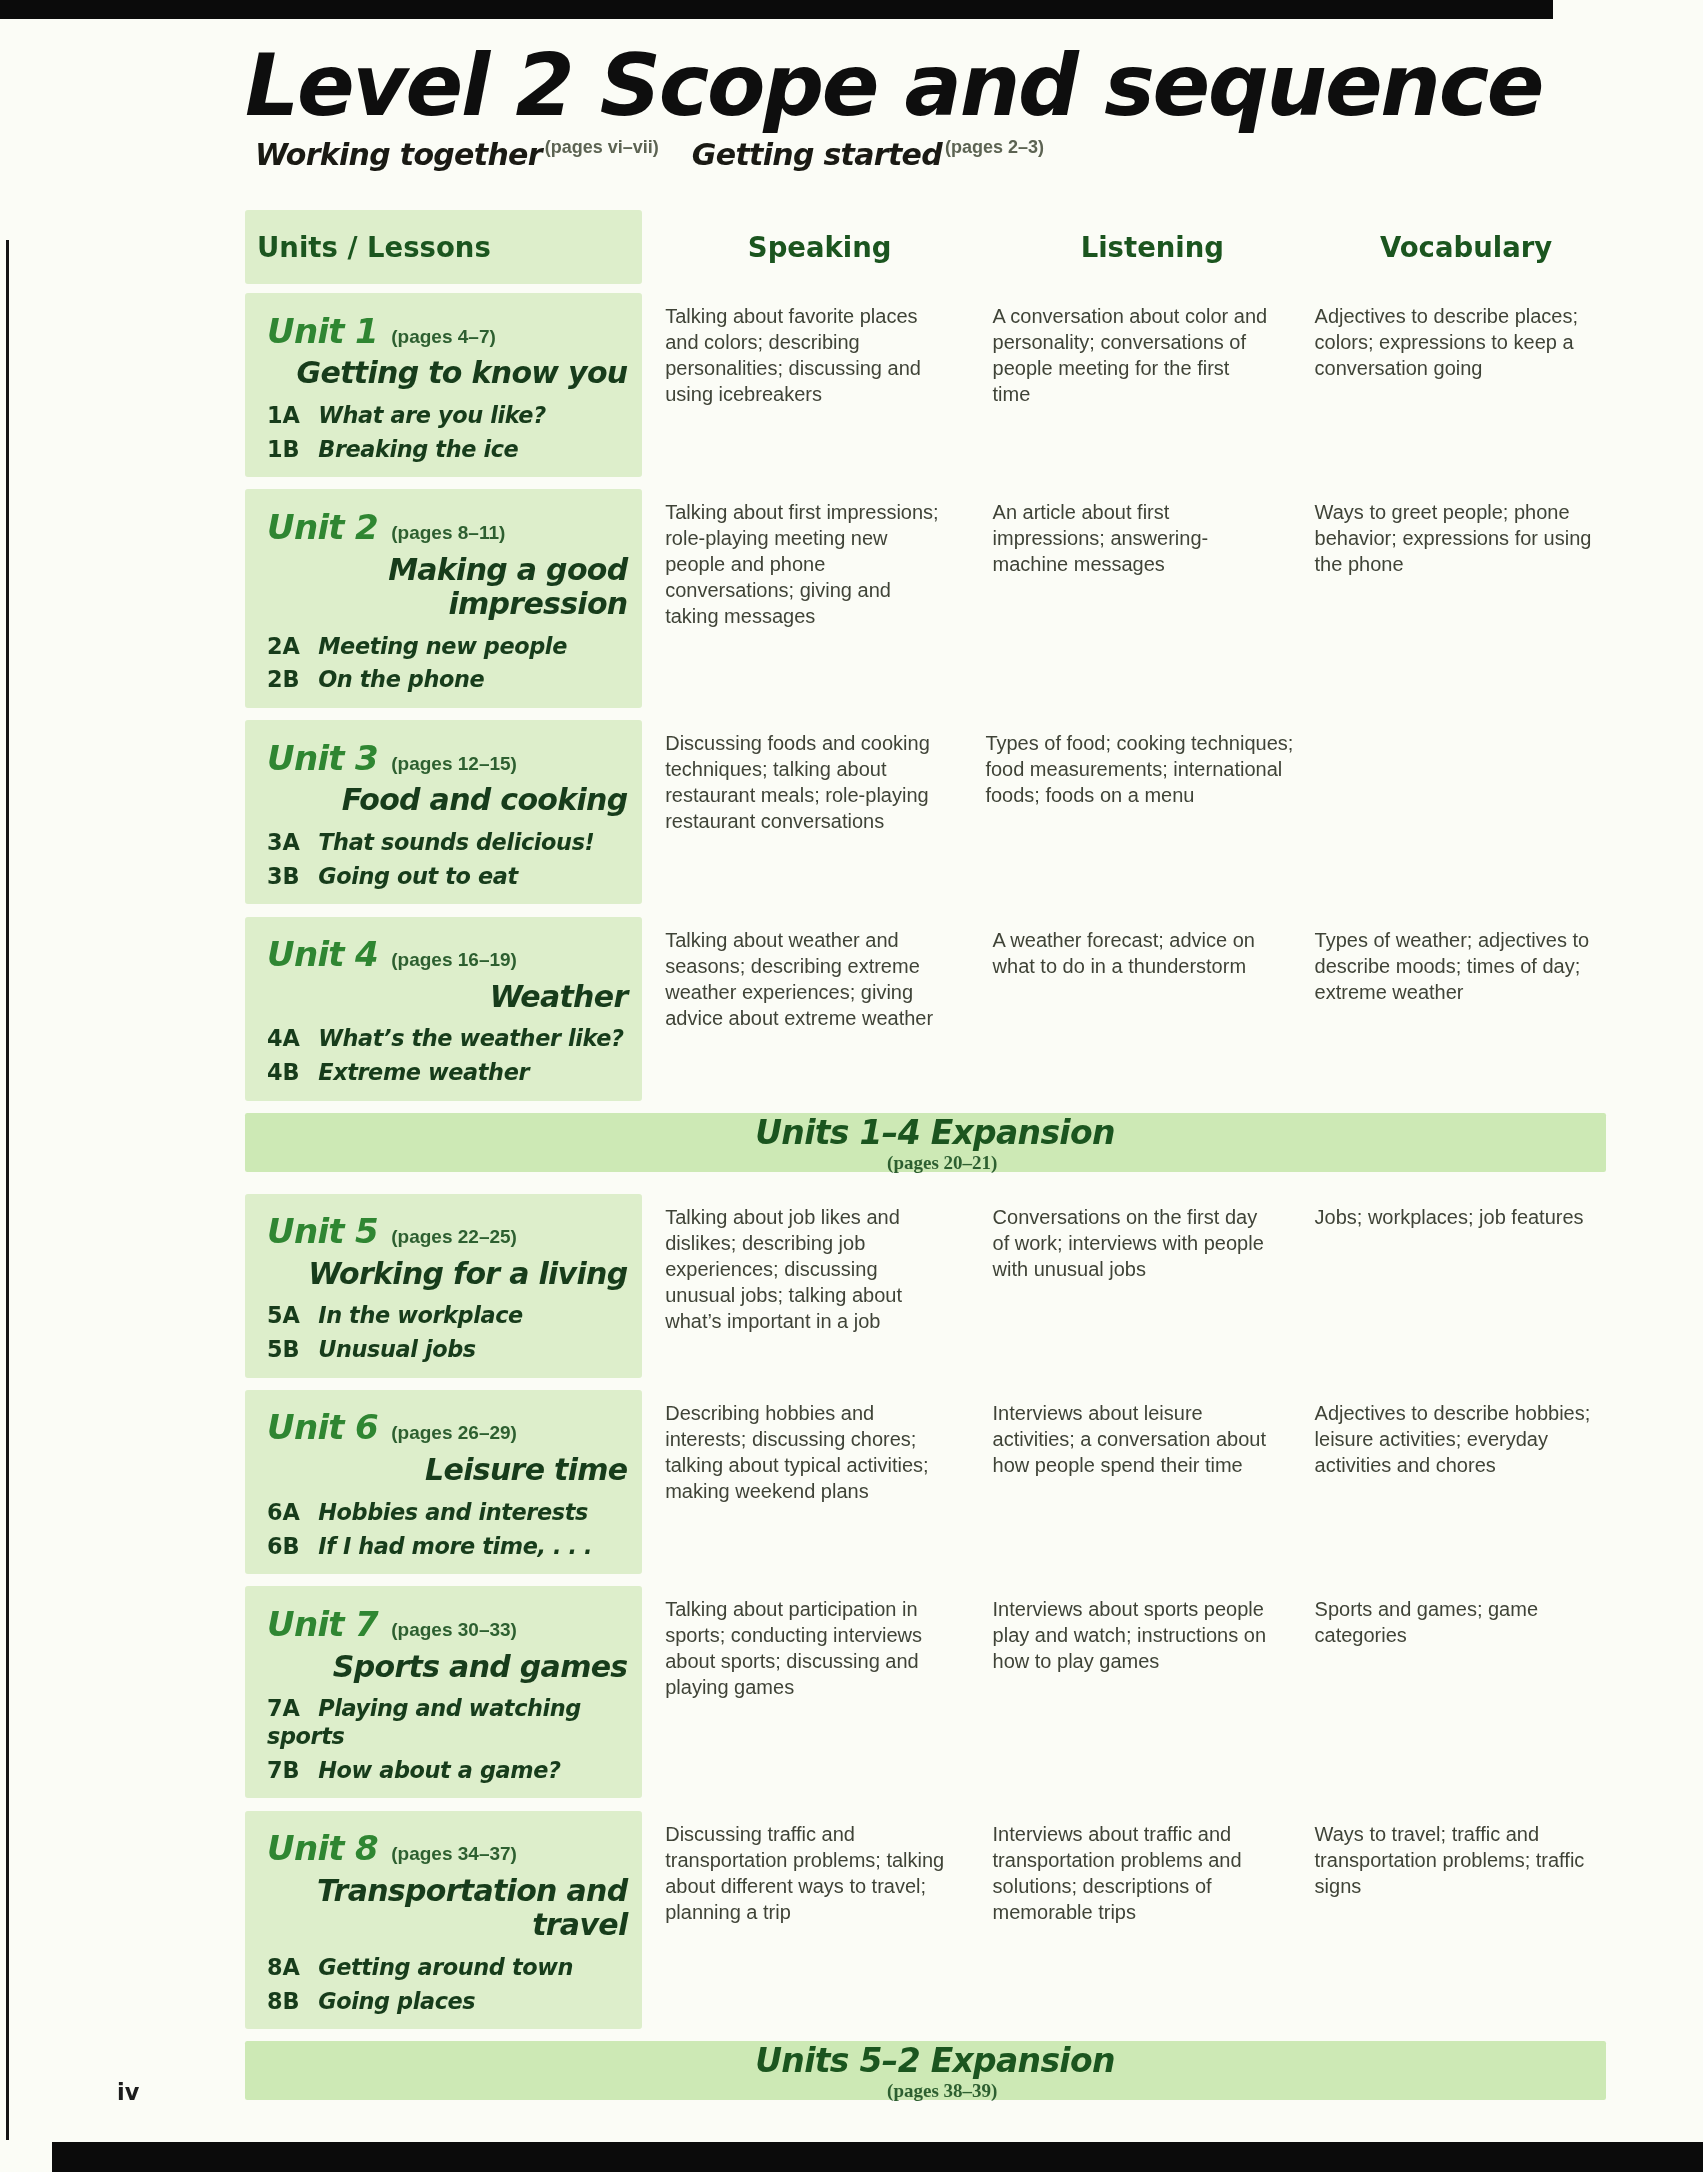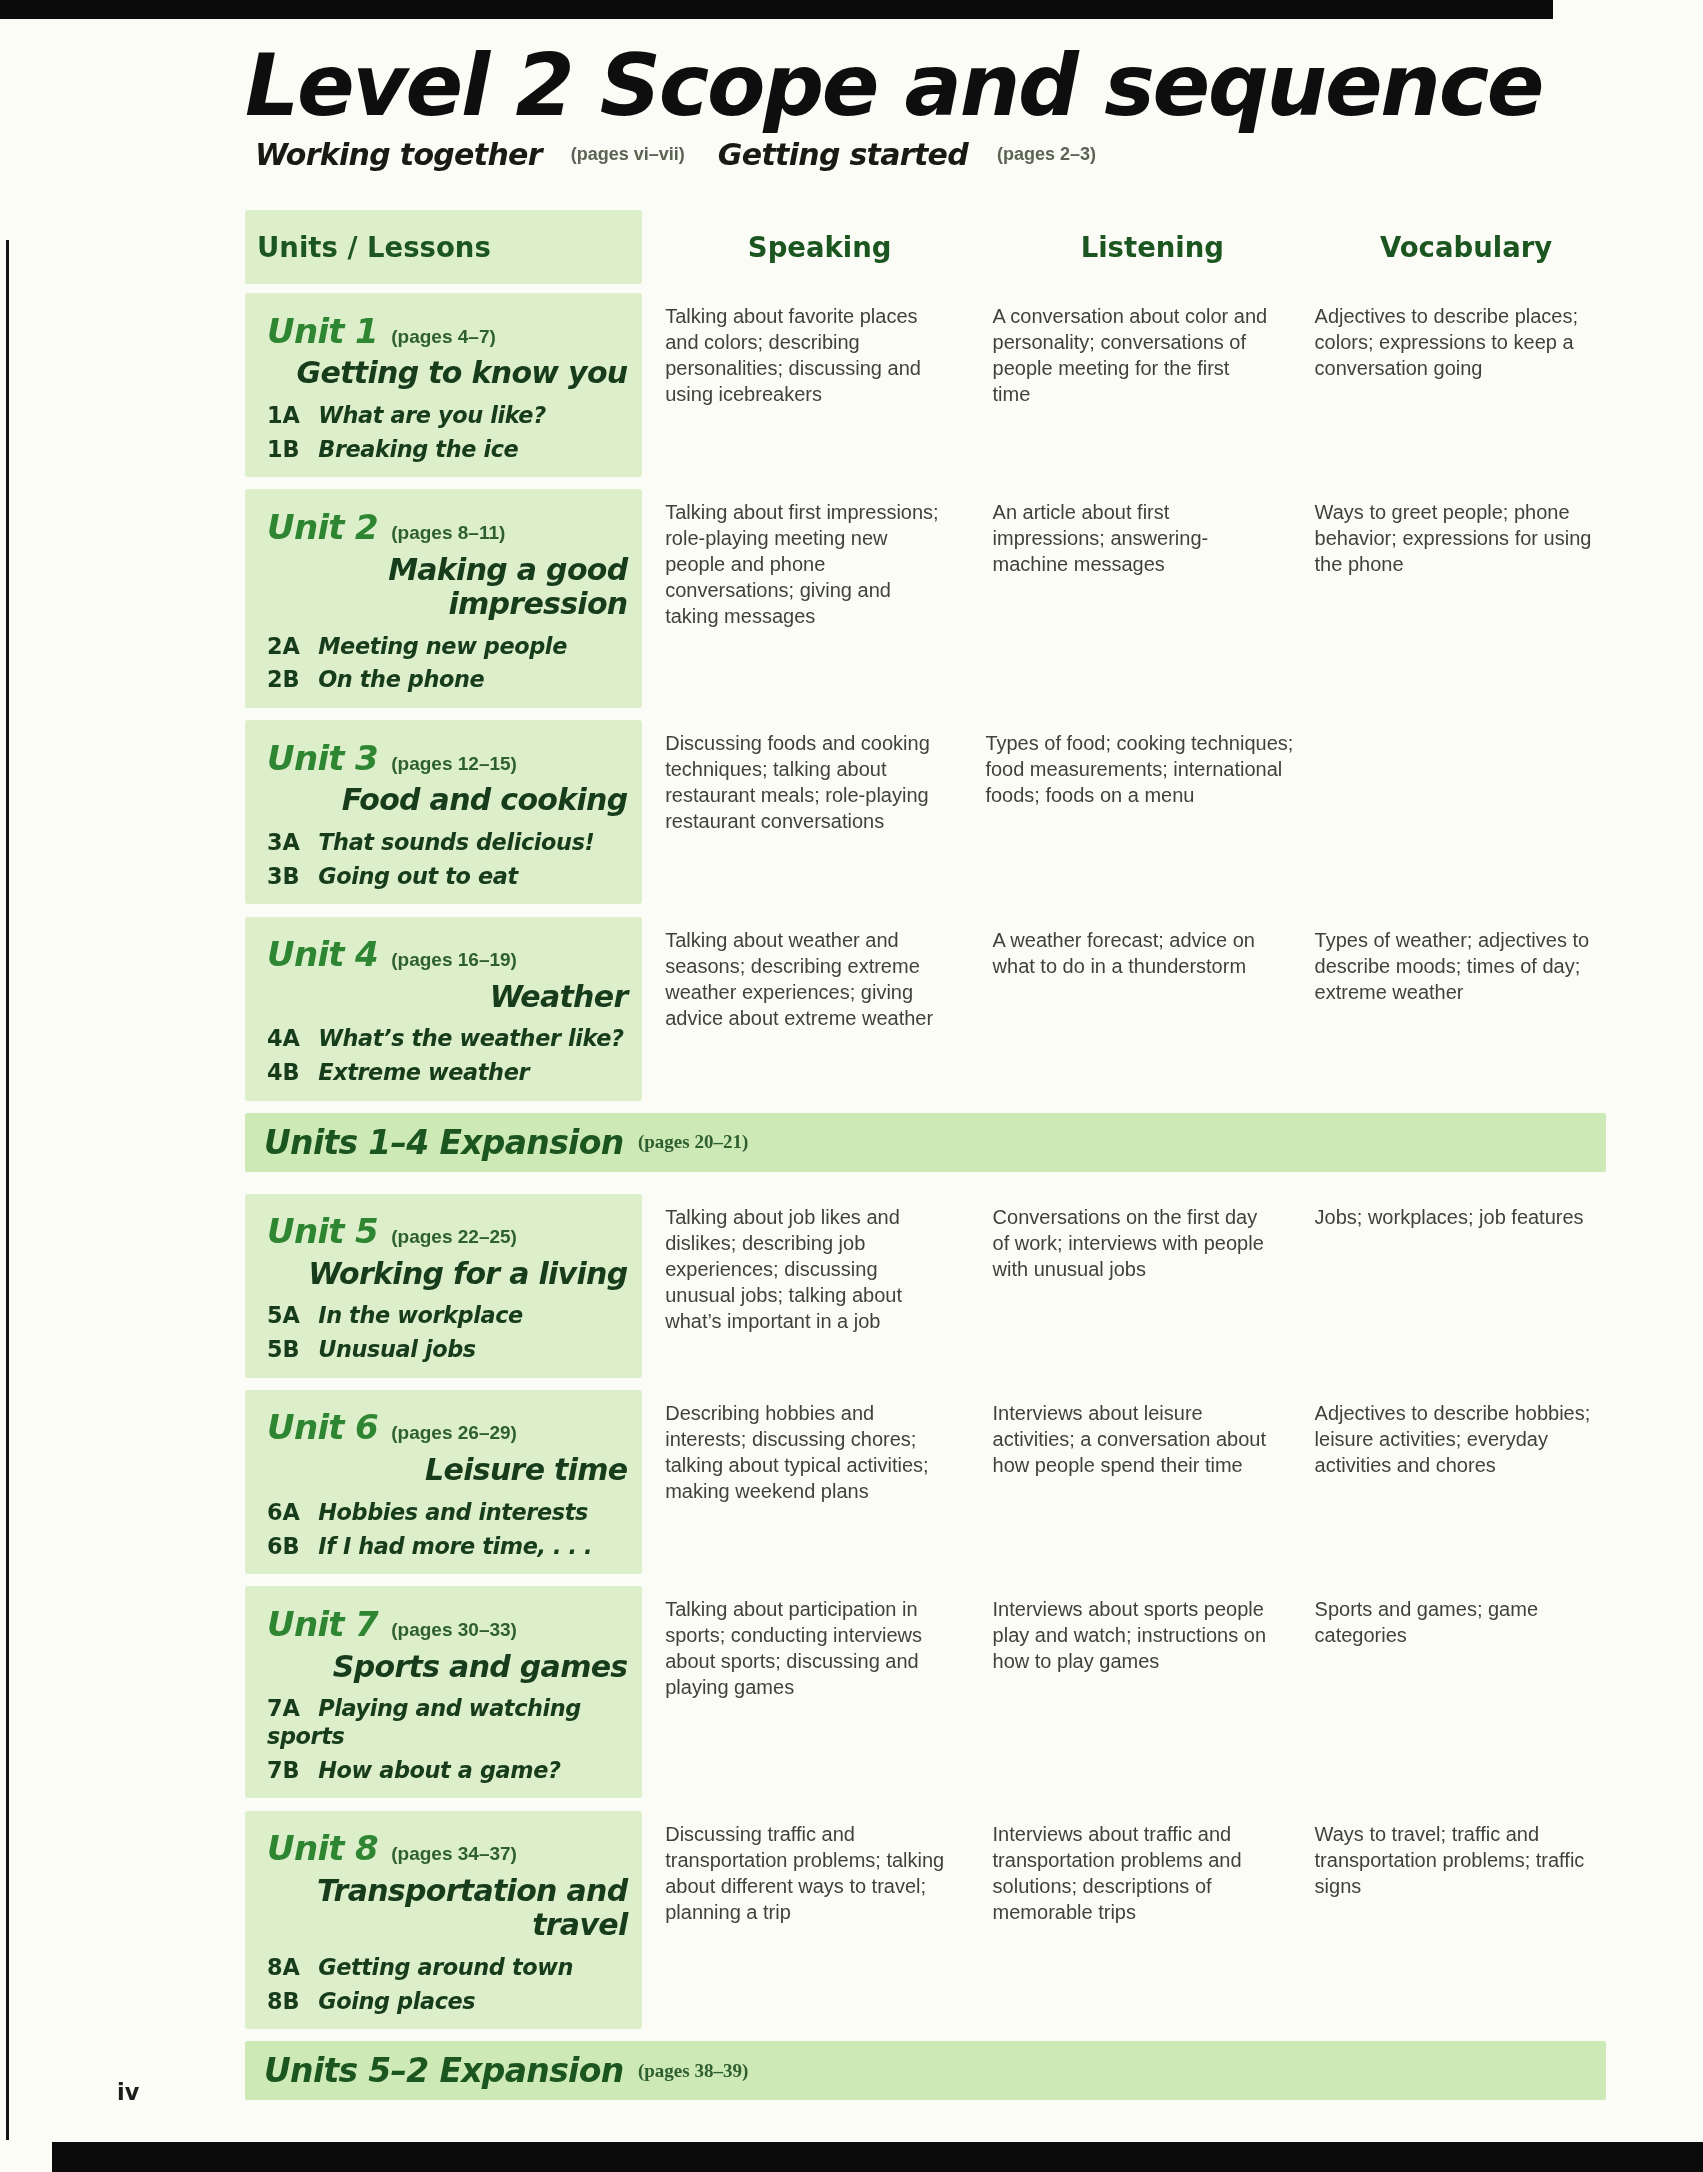--- a/index.html
+++ b/index.html
@@ -31,21 +31,21 @@
     font-size:85px;
     font-weight:bold;
     font-style:italic;
     letter-spacing:-2.2px;
     color:#0e0e0e;
     line-height:1.12;
     margin:0 0 4.3px 0;
     white-space:nowrap;
   }
   .front-links{display:flex;align-items:baseline;gap:33px;margin:4.3px 0 0 10px;}
-  .front-link{display:flex;align-items:center;gap:29px;}
+  .front-link{display:flex;align-items:flex-start;gap:3px;}
   .front-link .fl-label{
     font-family:"DejaVu Sans", sans-serif;
     font-size:30px;font-weight:bold;font-style:italic;
     color:#1a1a14;letter-spacing:-0.7px;
   }
   .front-link .fl-pages{font-size:18px;color:#5c6352;font-weight:bold;}
 
   .seq-table{margin-top:38px;}
   .trow{
     display:grid;
@@ -107,20 +107,21 @@
   .tcell-listening{padding-left:7.2px;padding-right:40px;}
   .tcell-vocab{padding-right:8.7px;}
 
   .expansion{
     background:var(--band_bg);
     border-radius:2.2px;
     height:59px;
     display:flex;align-items:center;
     padding-left:19px;
     margin:4.3px 0 22px 0;
+    flex-direction:column;
   }
   .exp-label{
     font-family:"DejaVu Sans", sans-serif;
     font-size:33px;font-weight:bold;font-style:italic;
     color:var(--header_green);letter-spacing:-0.7px;
   }
   .exp-pages{font-size:19px;font-weight:bold;color:var(--pages_green);margin-left:14.5px;font-family:Liberation Serif, serif;}
 
   .page-number{
     position:absolute;left:117px;bottom:67px;

